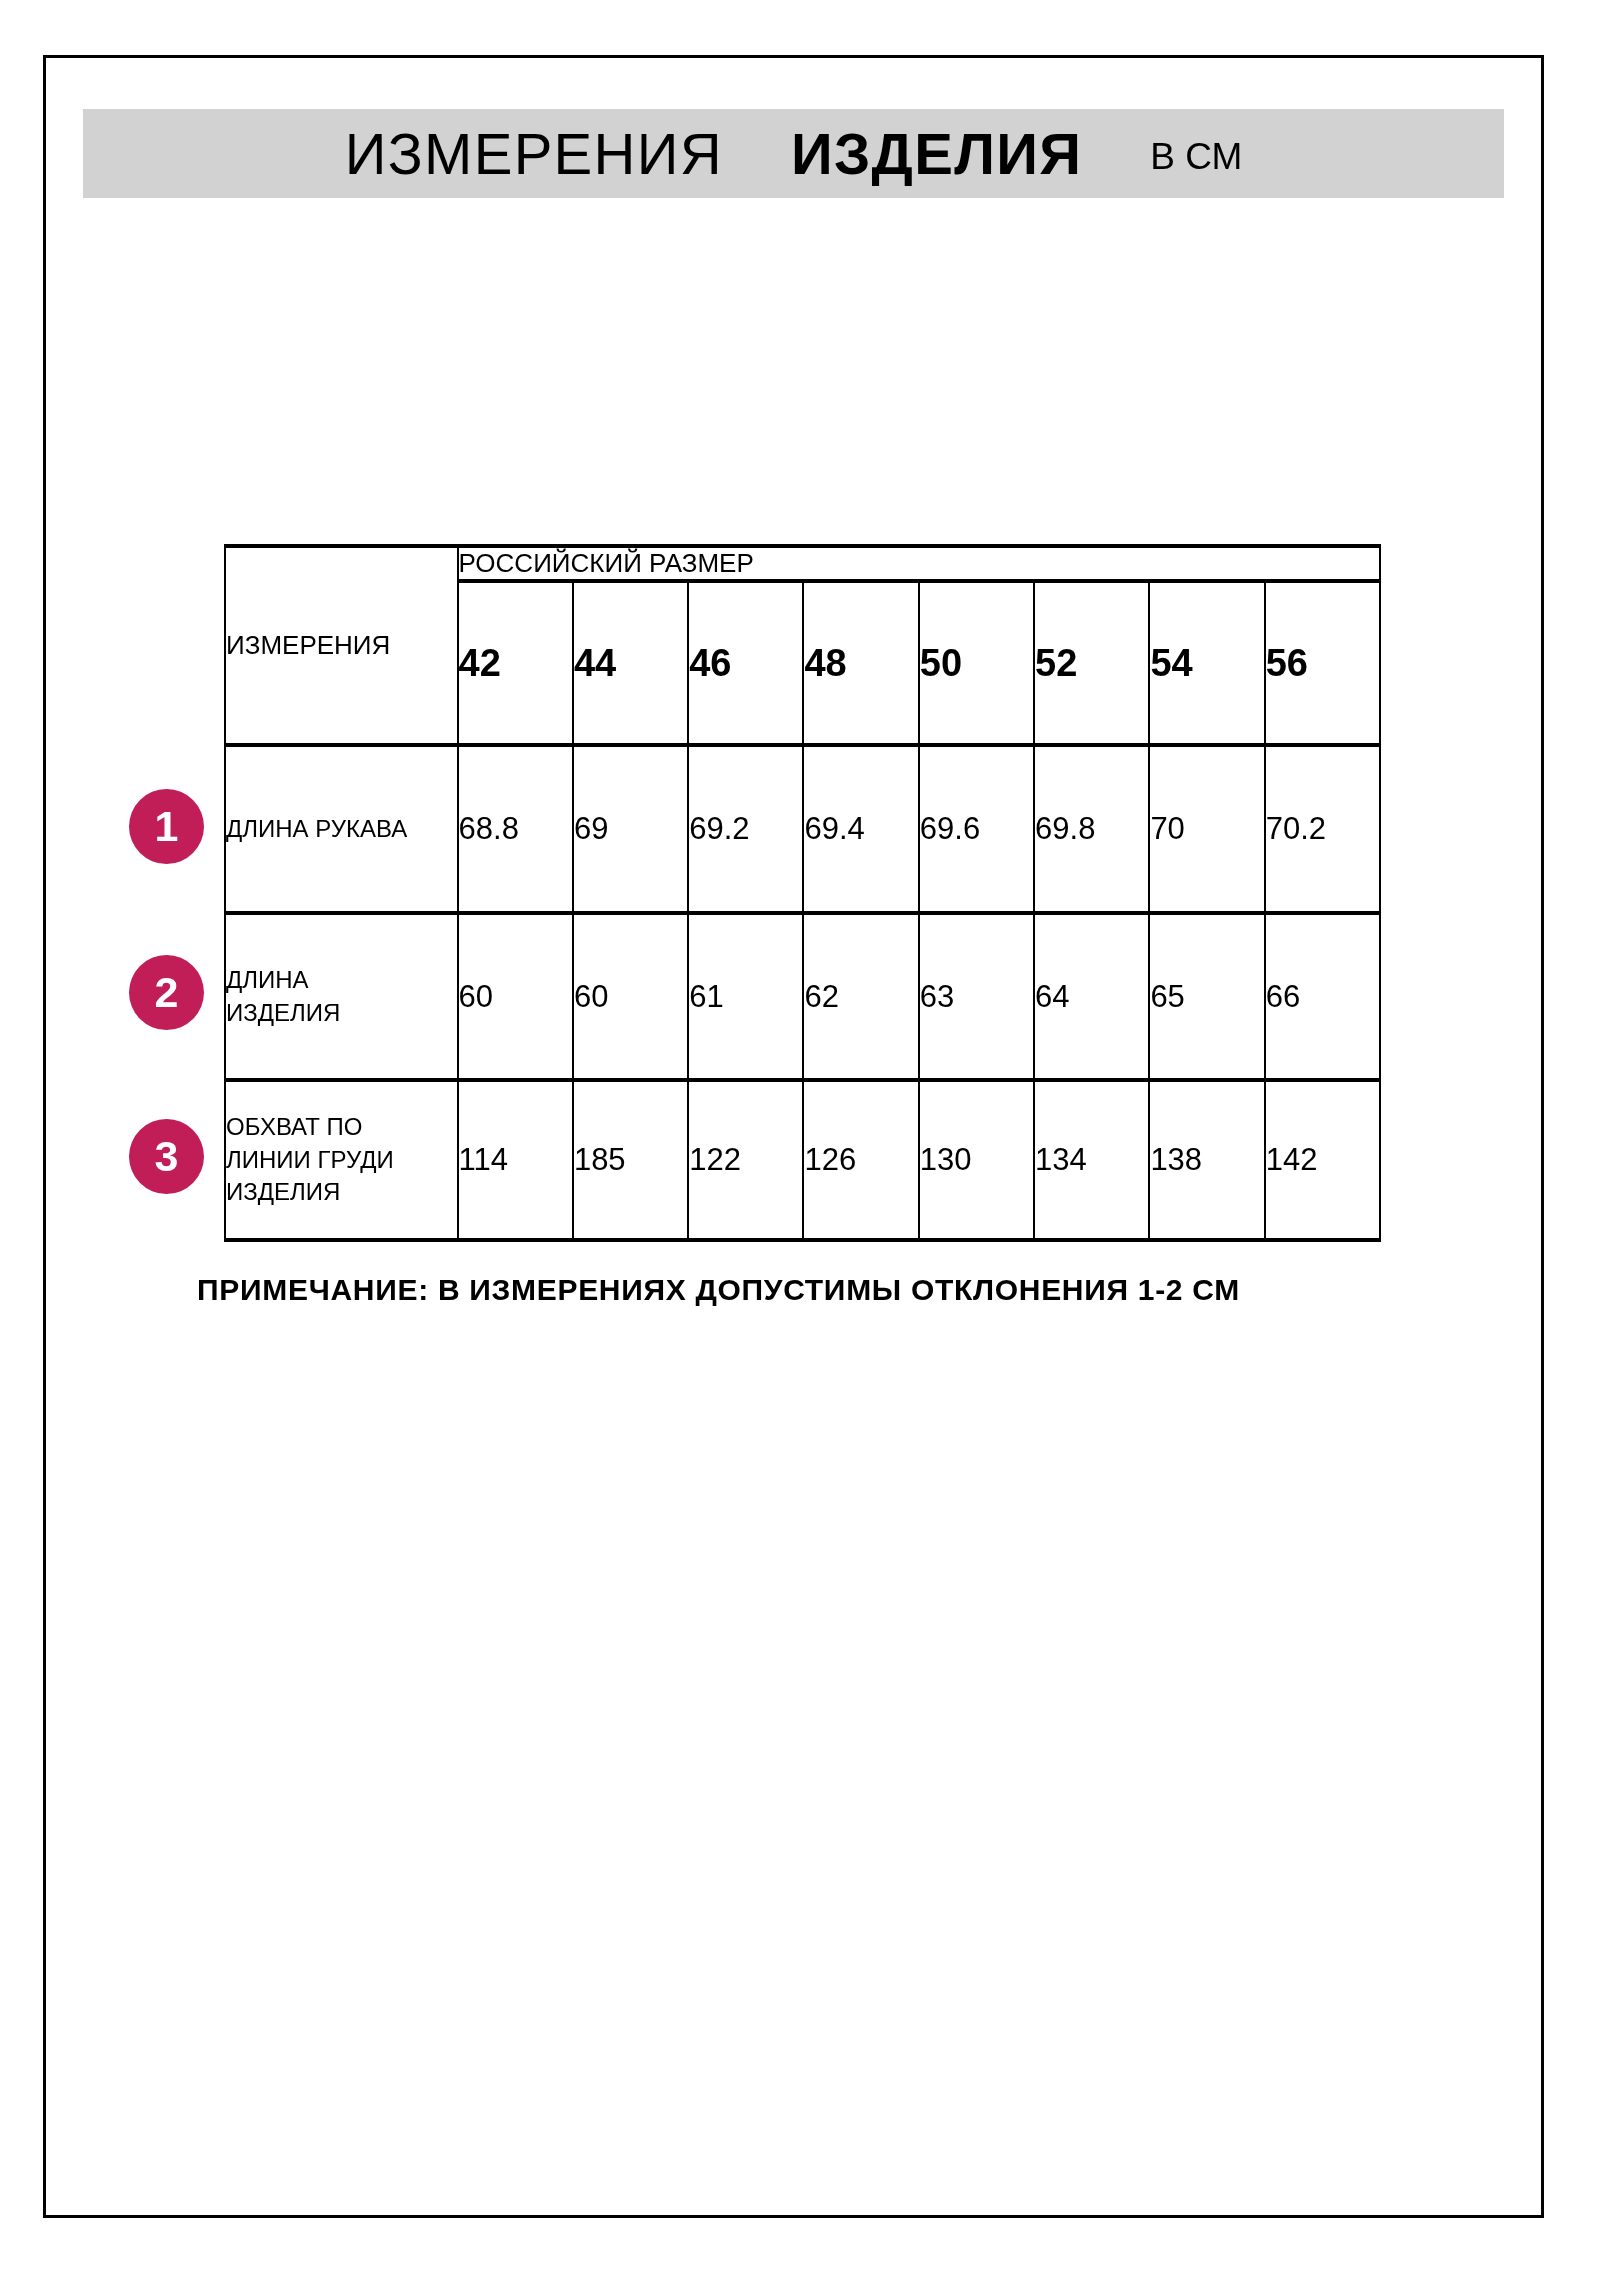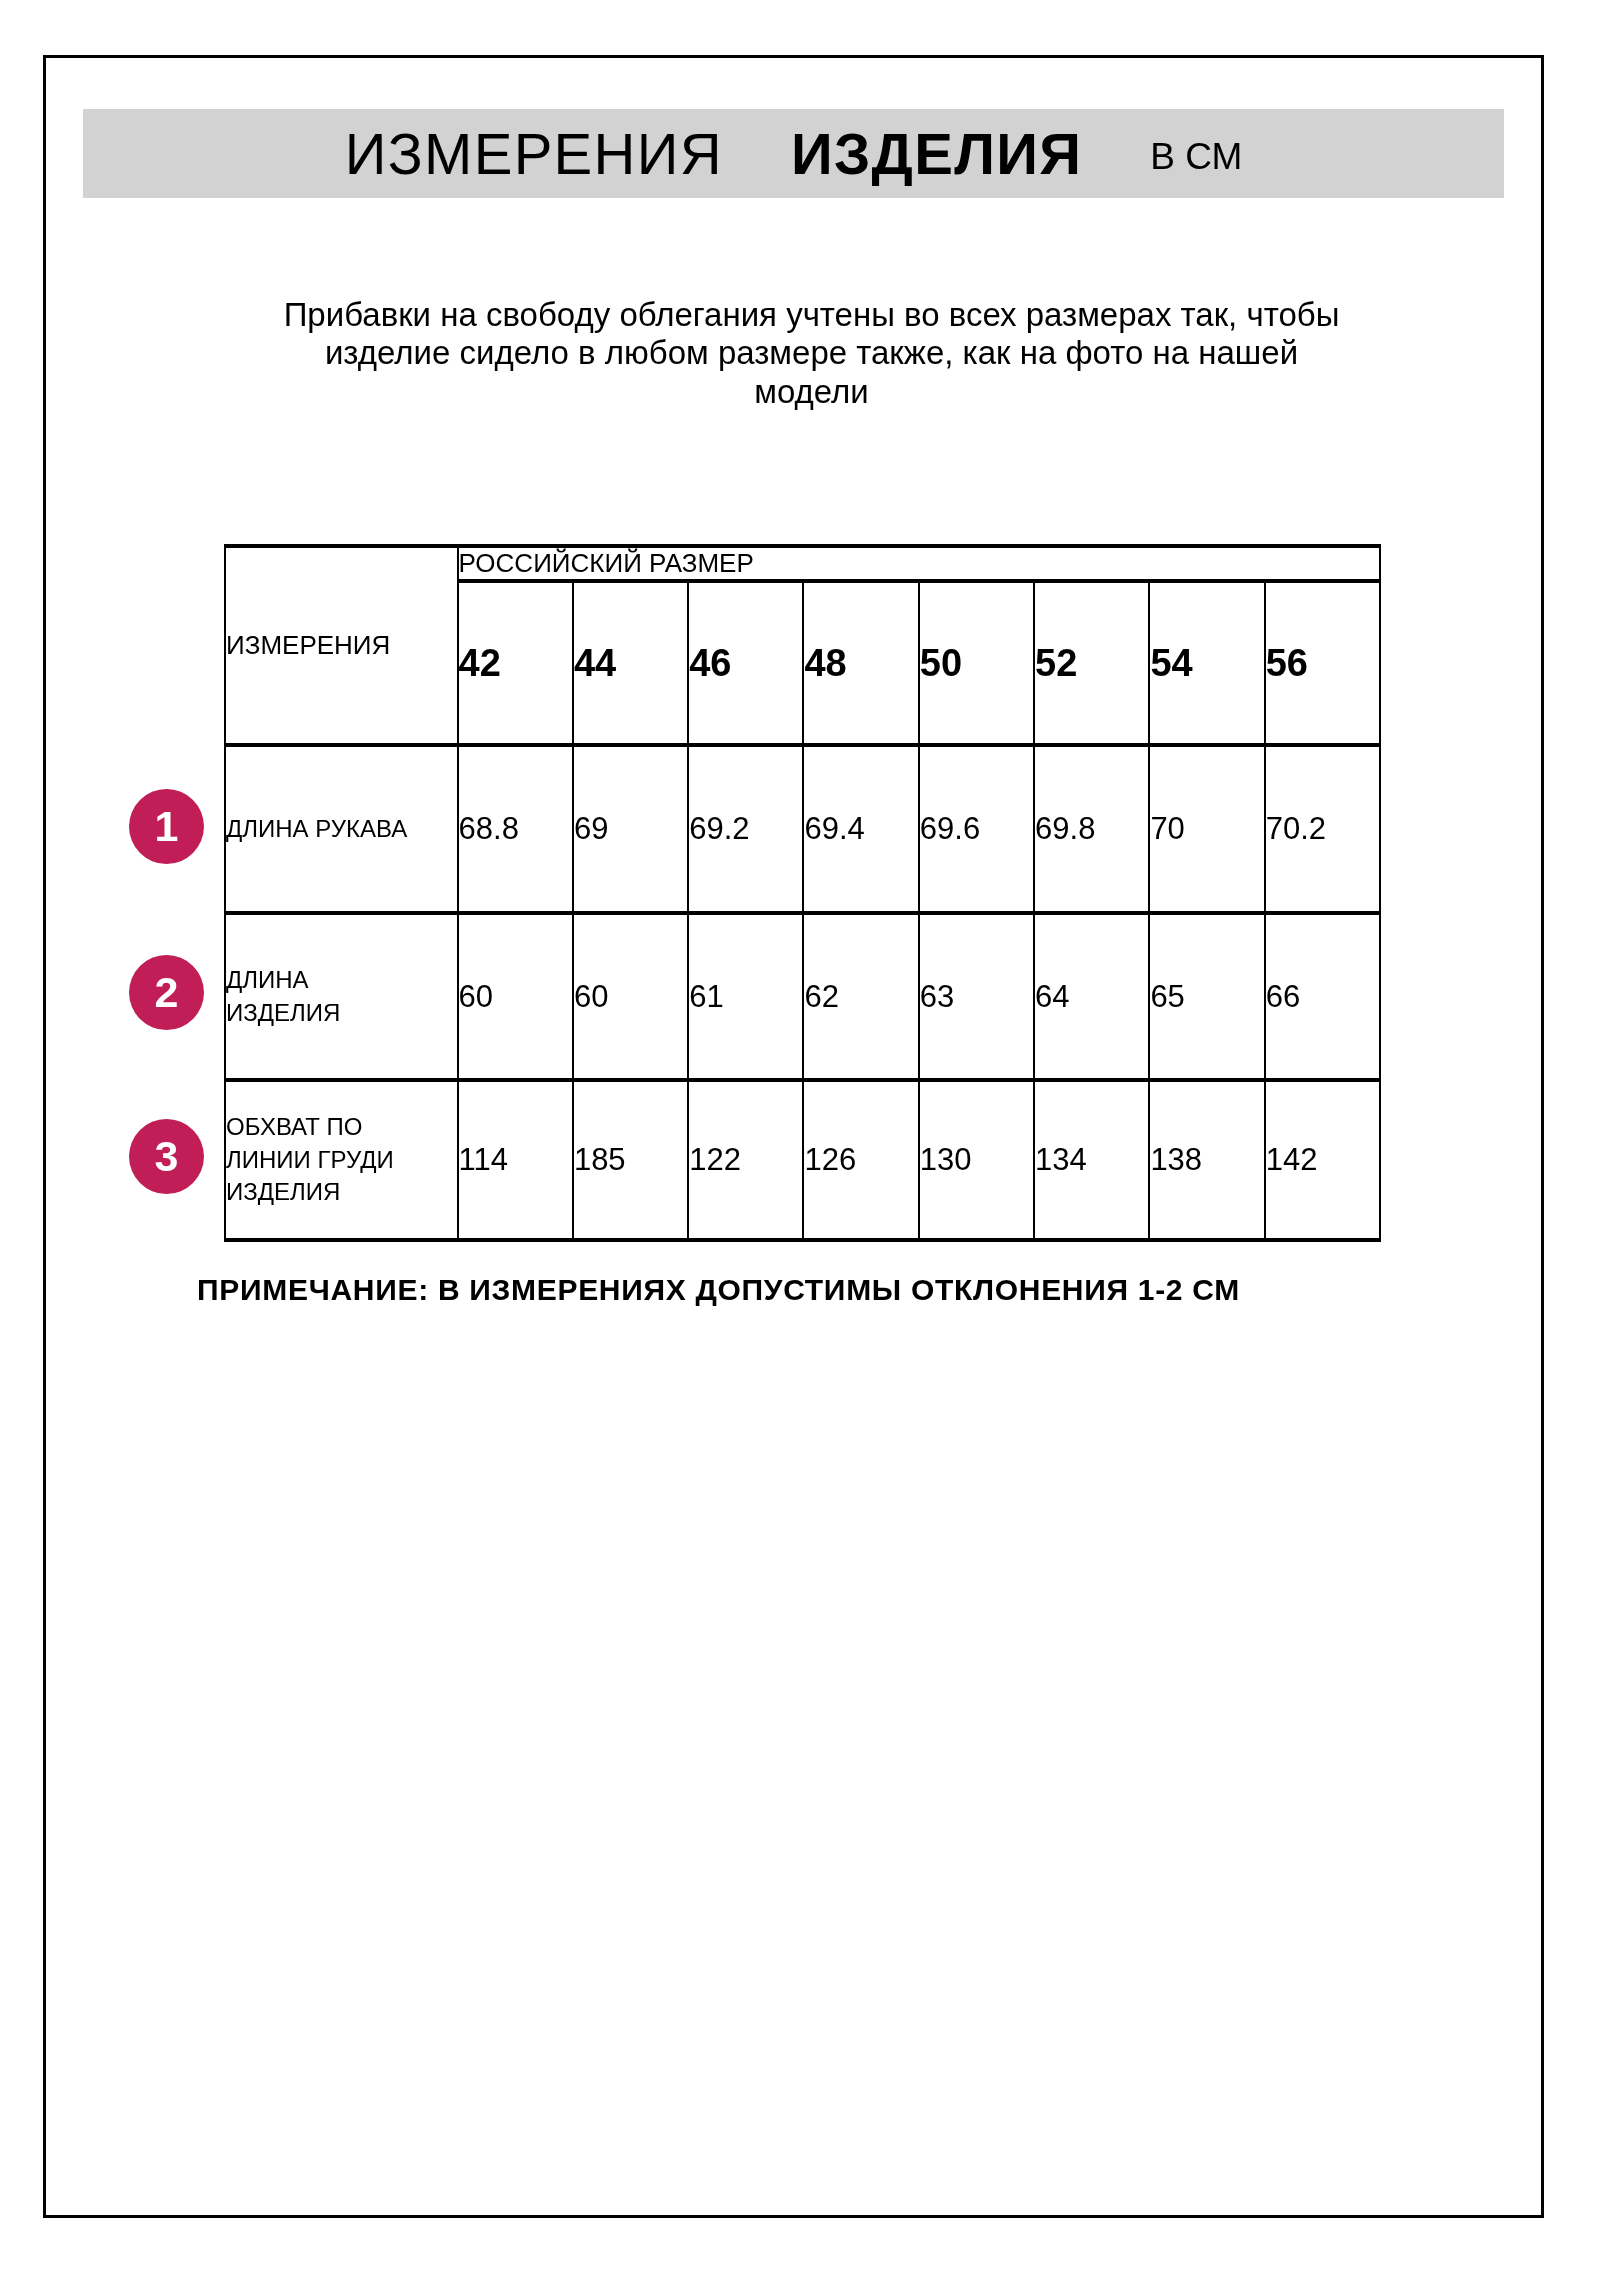--- a/index.html
+++ b/index.html
@@ -163,23 +163,20 @@
 
   <div class="page-frame"></div>
 
   <div class="title-bar">
     <span class="title-word1">ИЗМЕРЕНИЯ</span>
     <span class="title-word2">ИЗДЕЛИЯ</span>
     <span class="title-unit">В СМ</span>
   </div>
 
 
-  <div class="description">Прибавки на свободу облегания учтены во всех размерах так, чтобы
-изделие сидело в любом размере также, как на фото на нашей
-модели</div>
 
   <table class="size-table">
     <colgroup>
       <col style="width:232px">
       <col style="width:115px">
         <col style="width:115px">
         <col style="width:115px">
         <col style="width:115px">
       <col style="width:115px">
         <col style="width:115px">

